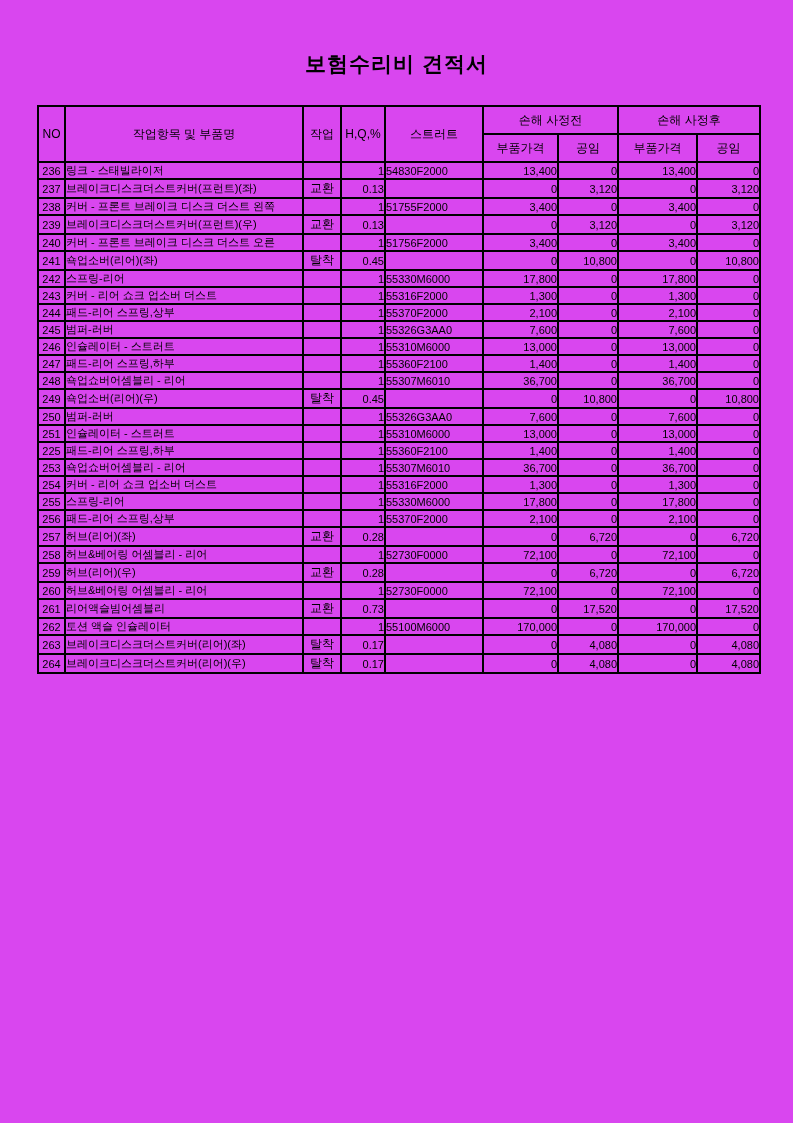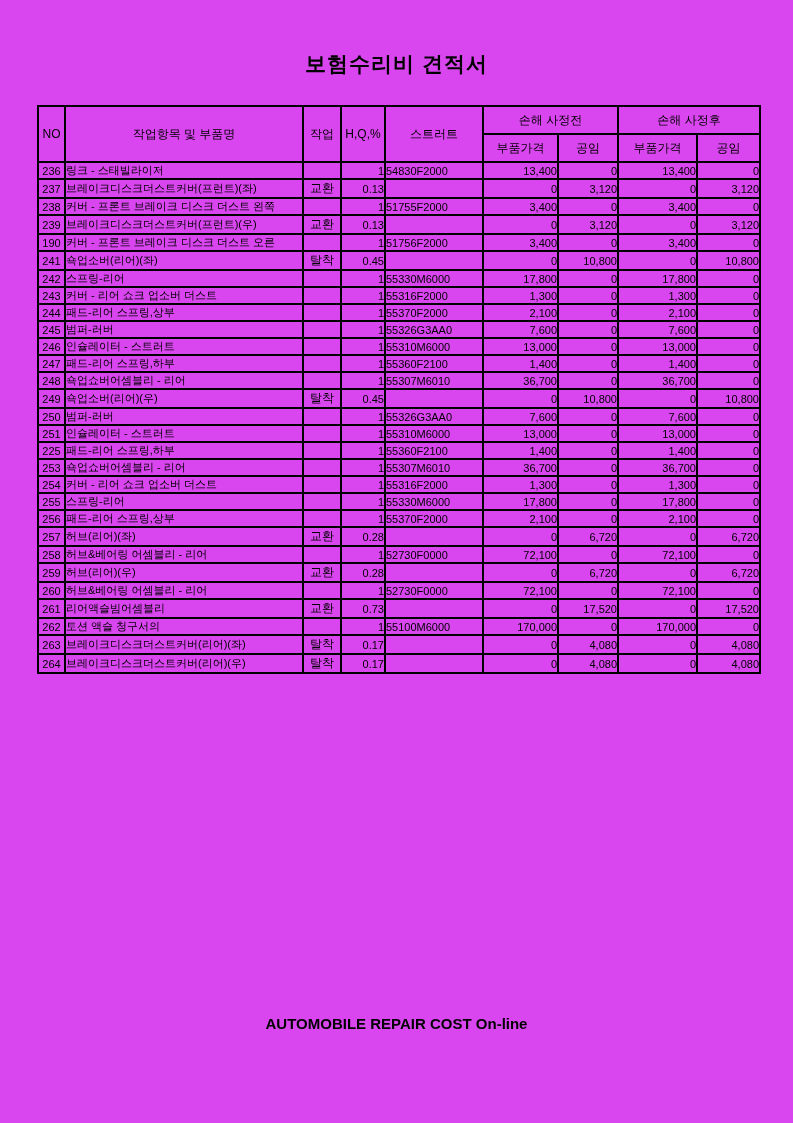--- a/index.html
+++ b/index.html
@@ -168,21 +168,21 @@
     <td class="c-name">브레이크디스크더스트커버(프런트)(우)</td>
     <td class="c-work">교환</td>
     <td class="c-hq">0.13</td>
     <td class="c-code"></td>
     <td class="c-num">0</td>
     <td class="c-num">3,120</td>
     <td class="c-num">0</td>
     <td class="c-num">3,120</td>
   </tr>
           <tr>
-    <td class="c-no">190</td>
+    <td class="c-no">240</td>
     <td class="c-name">커버 - 프론트 브레이크 디스크 더스트 오른</td>
     <td class="c-work"></td>
     <td class="c-hq">1</td>
     <td class="c-code">51756F2000</td>
     <td class="c-num">3,400</td>
     <td class="c-num">0</td>
     <td class="c-num">3,400</td>
     <td class="c-num">0</td>
   </tr>
           <tr>
@@ -411,21 +411,21 @@
     <td class="c-work">교환</td>
     <td class="c-hq">0.73</td>
     <td class="c-code"></td>
     <td class="c-num">0</td>
     <td class="c-num">17,520</td>
     <td class="c-num">0</td>
     <td class="c-num">17,520</td>
   </tr>
           <tr>
     <td class="c-no">262</td>
-    <td class="c-name">토션 액슬 청구서의</td>
+    <td class="c-name">토션 액슬 인슐레이터</td>
     <td class="c-work"></td>
     <td class="c-hq">1</td>
     <td class="c-code">55100M6000</td>
     <td class="c-num">170,000</td>
     <td class="c-num">0</td>
     <td class="c-num">170,000</td>
     <td class="c-num">0</td>
   </tr>
           <tr>
     <td class="c-no">263</td>
@@ -447,16 +447,15 @@
     <td class="c-num">0</td>
     <td class="c-num">4,080</td>
     <td class="c-num">0</td>
     <td class="c-num">4,080</td>
   </tr>
         </tbody>
     </table>
   </div>
 
 
-  <div class="footer-title">AUTOMOBILE REPAIR COST On-line</div>
 
 
 </div>
 
 </body></html>

